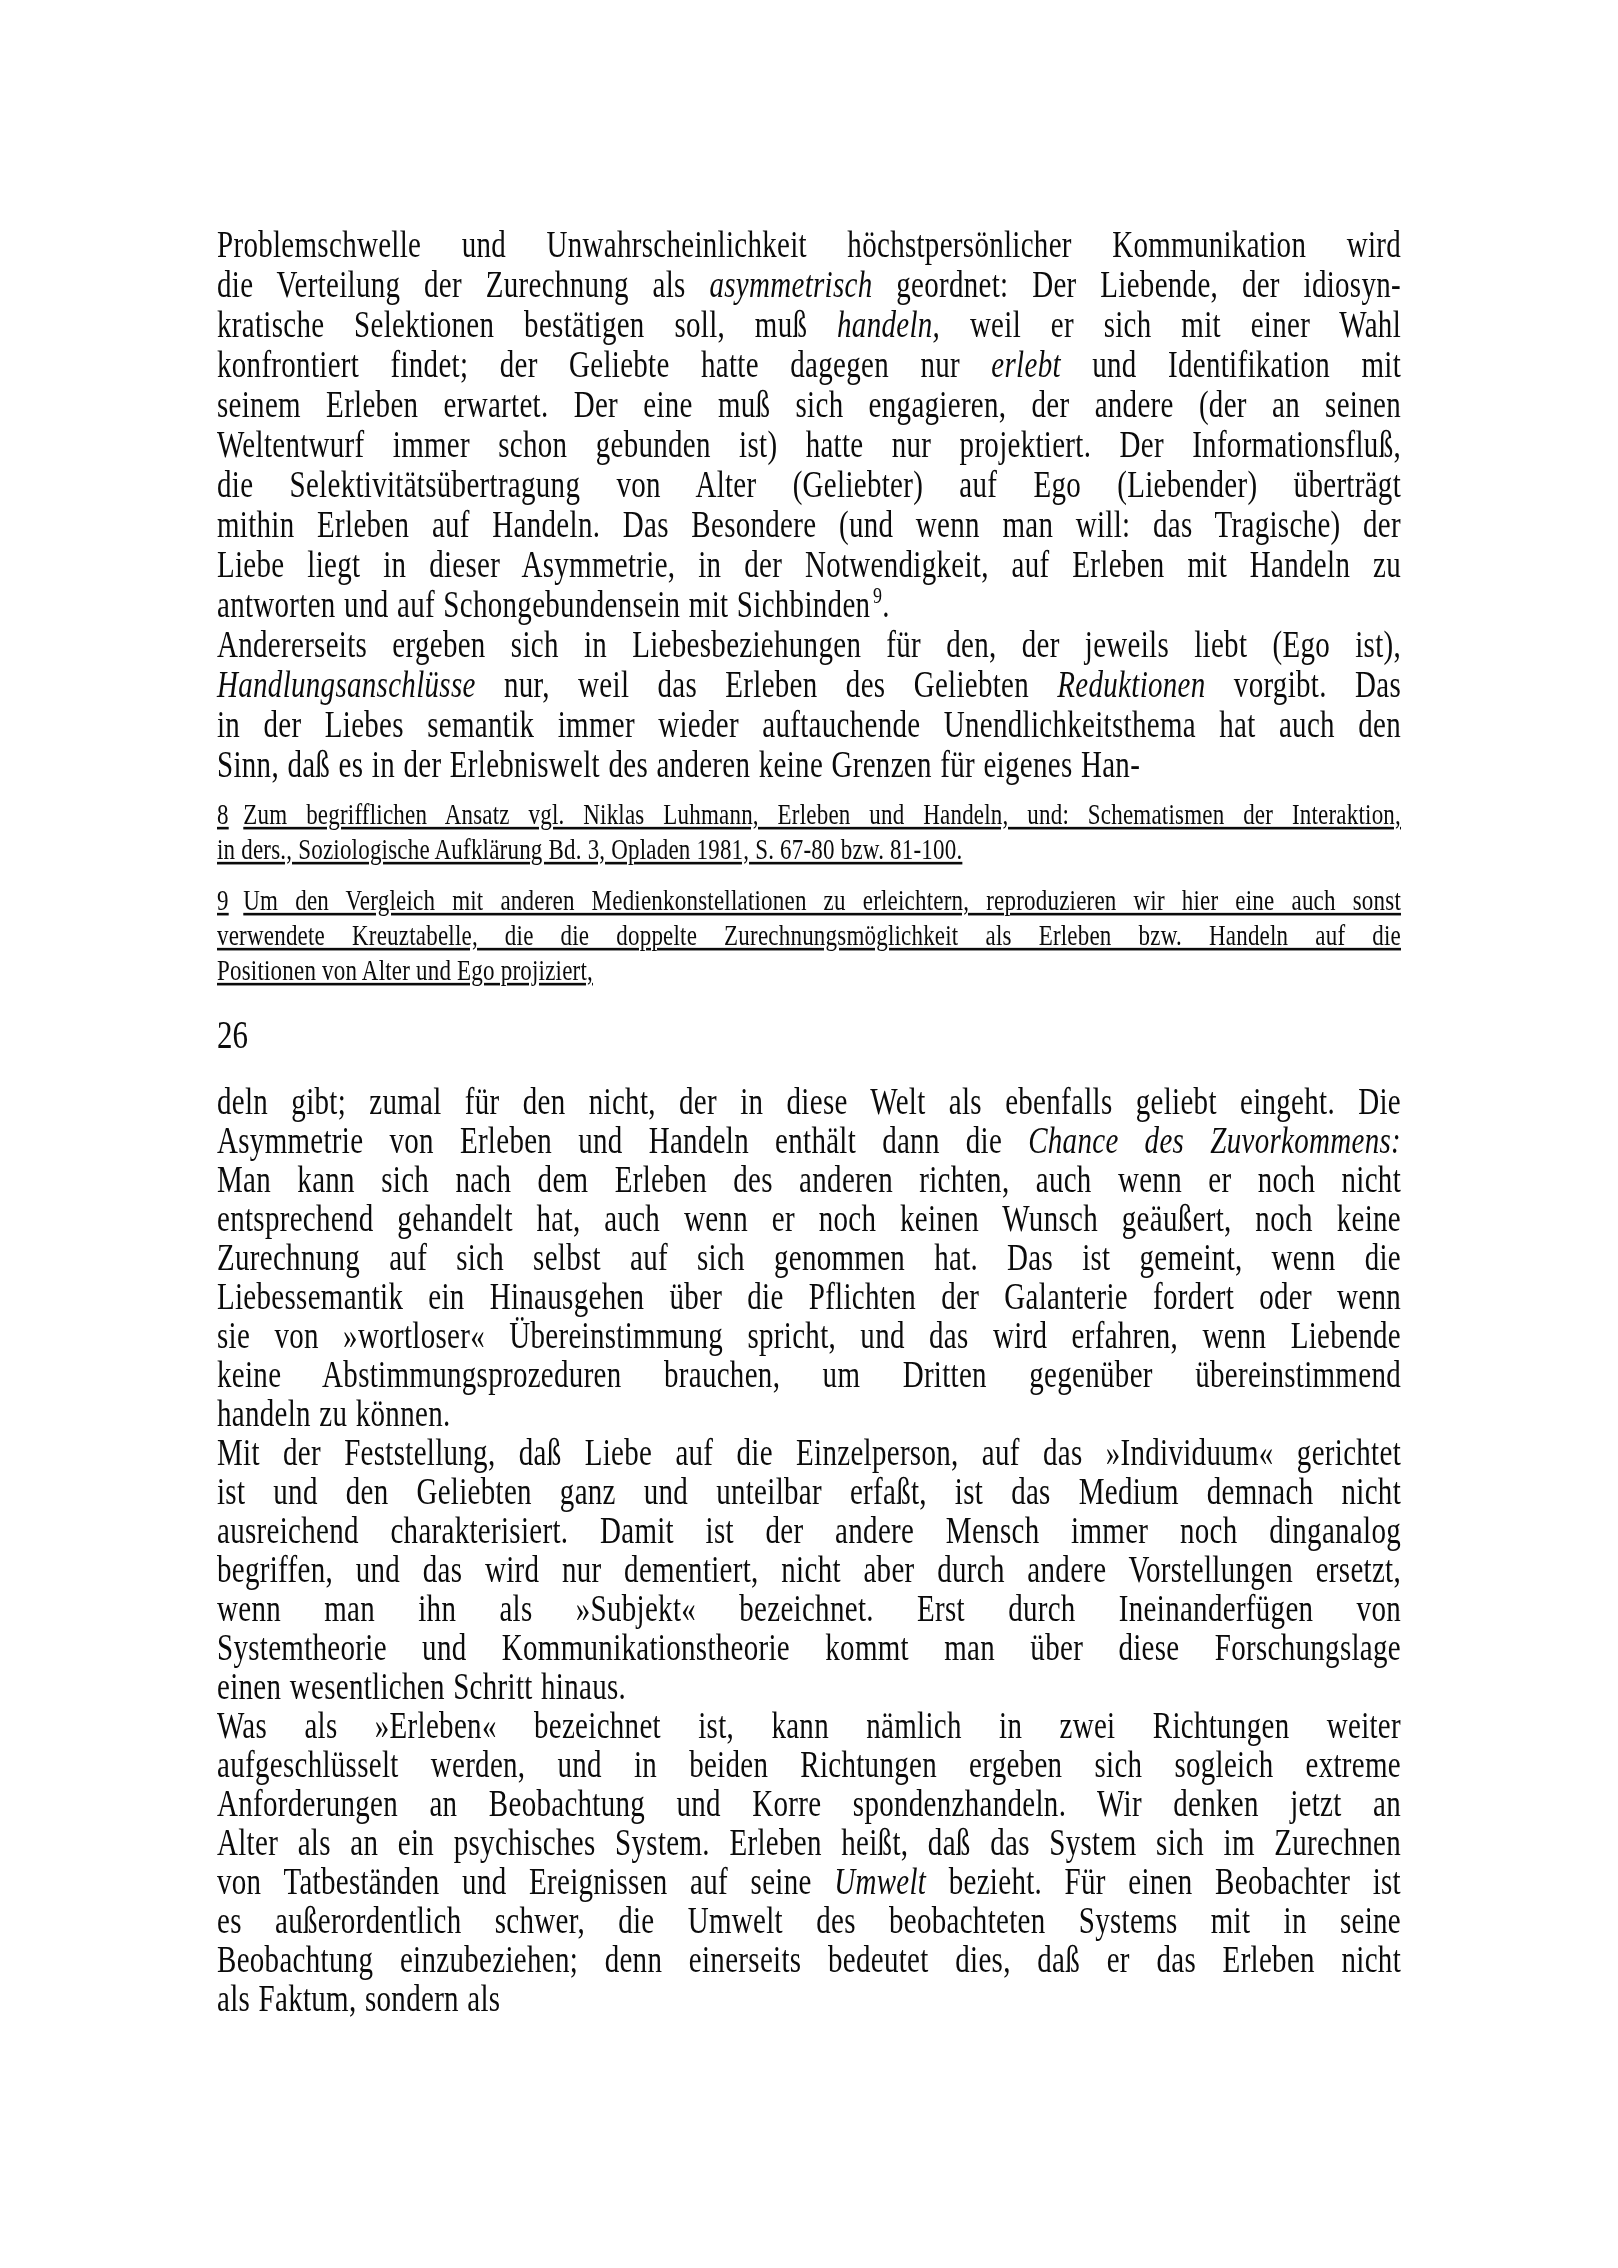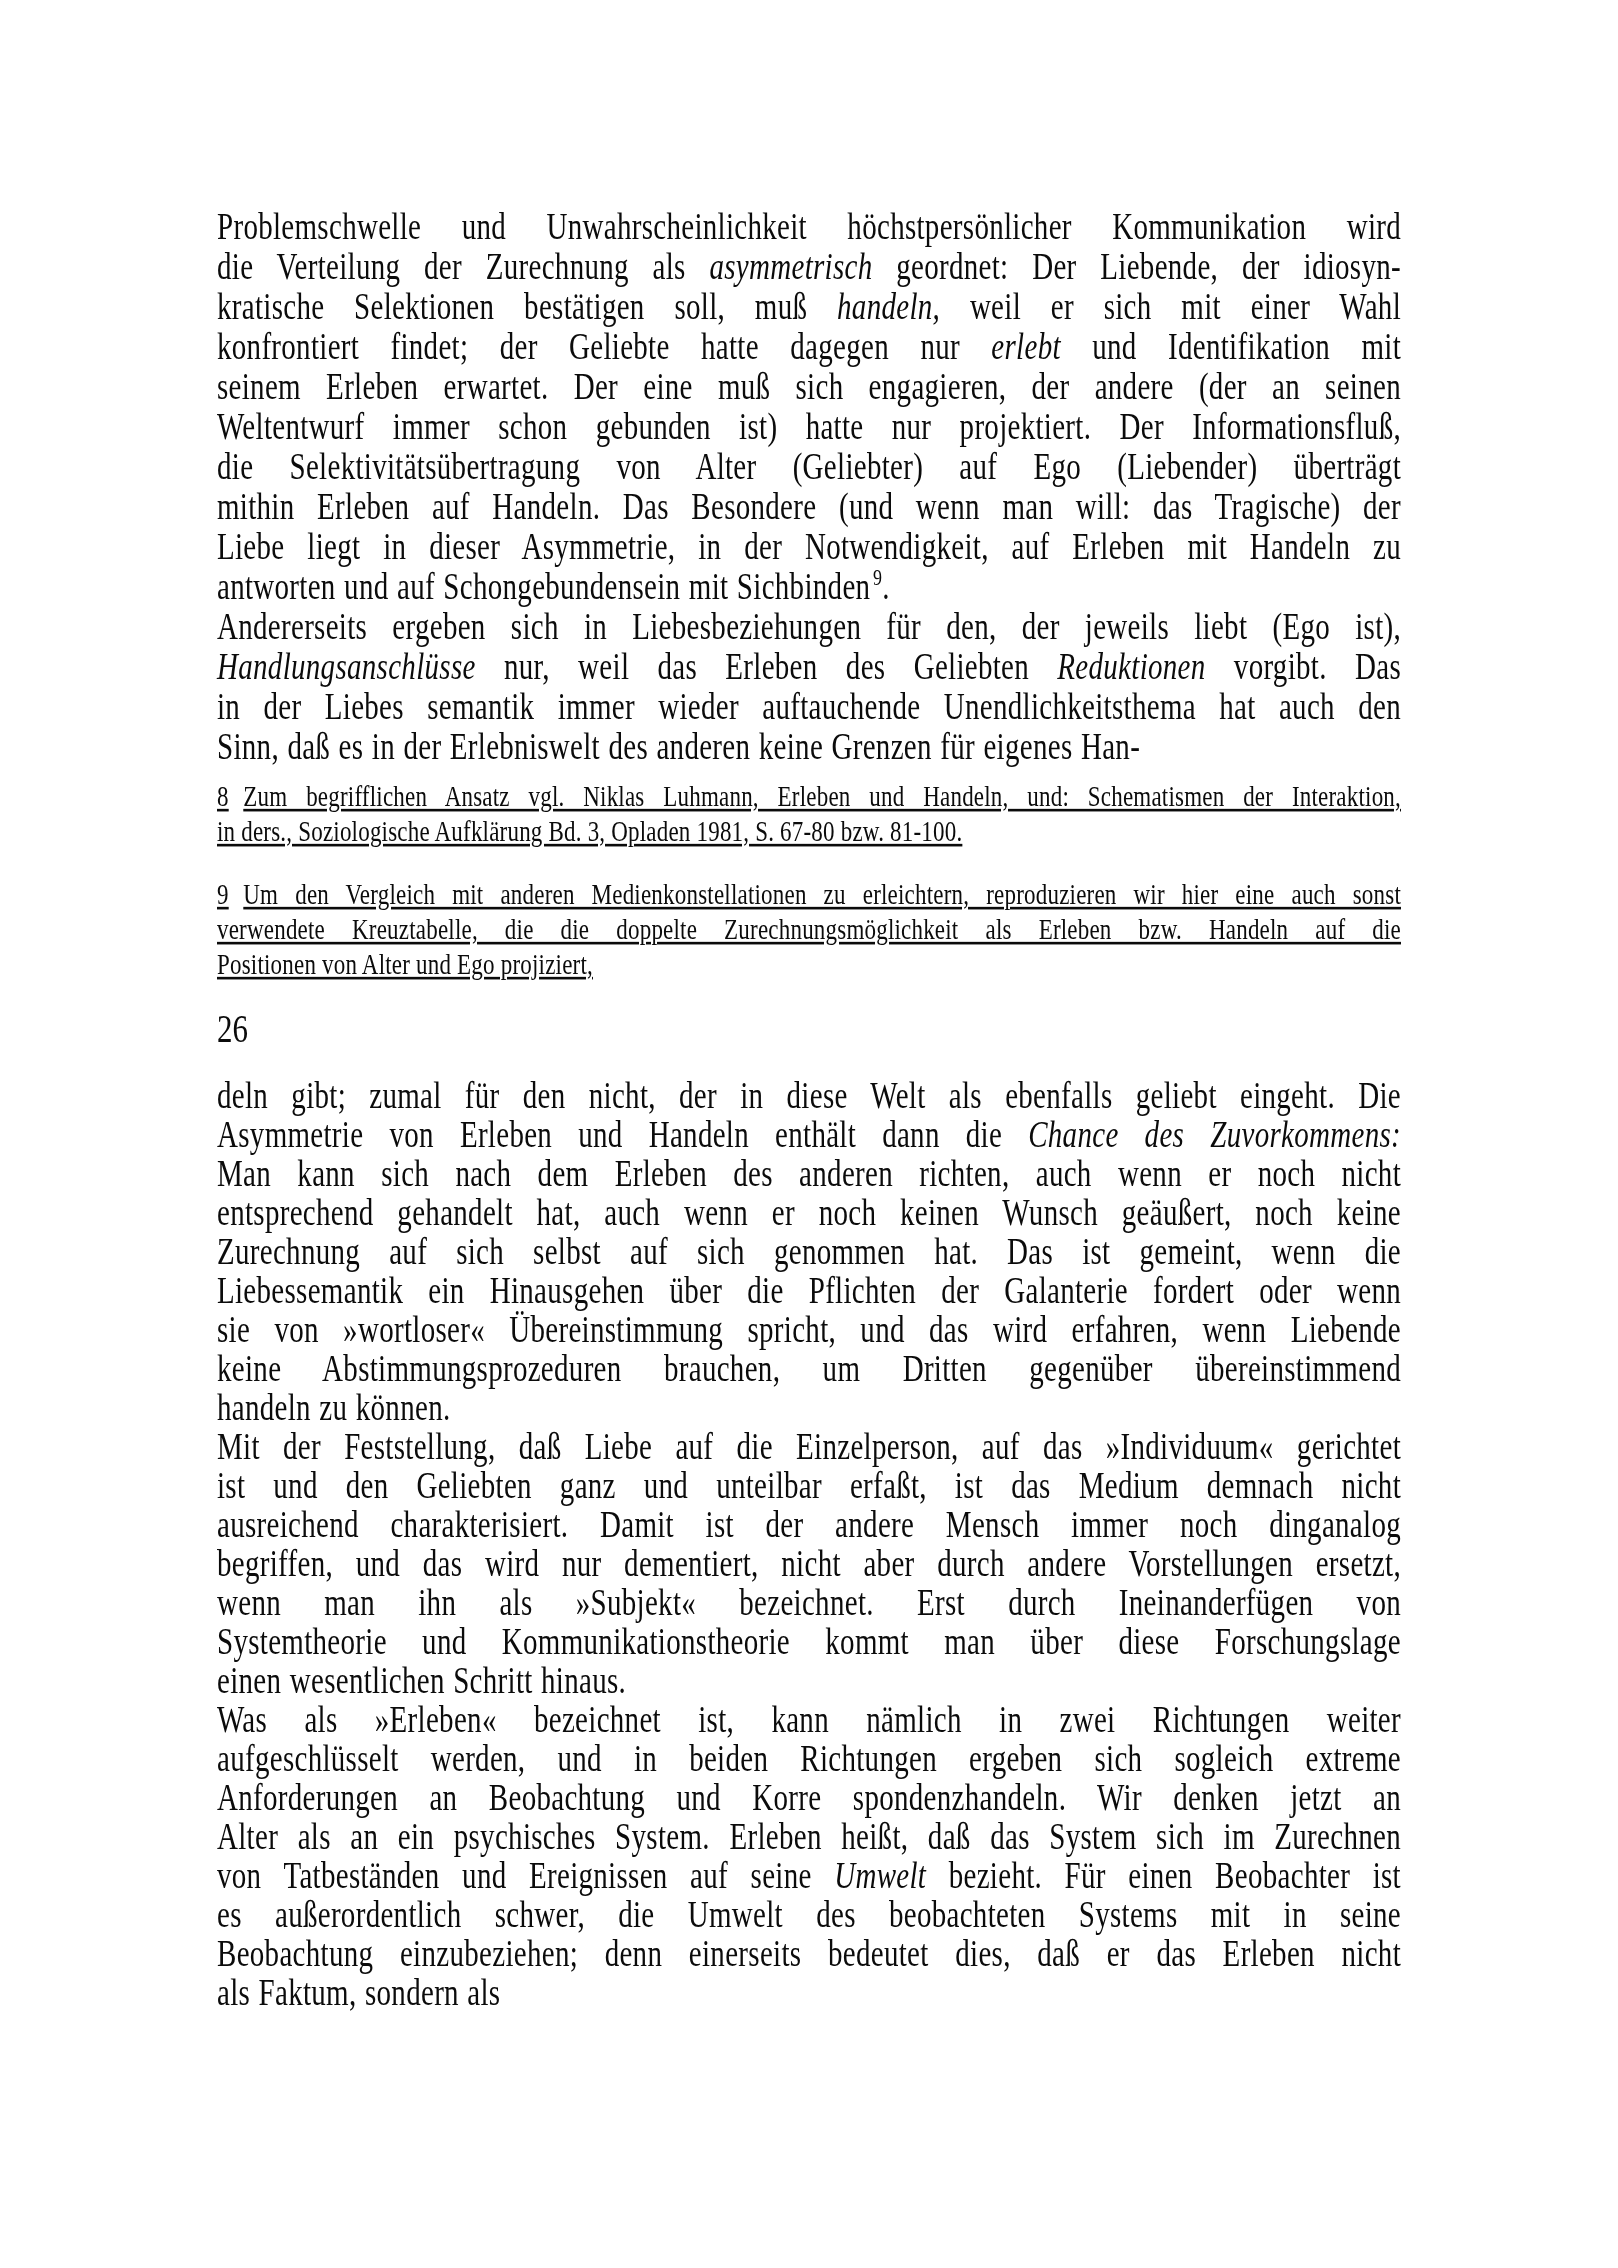--- a/index.html
+++ b/index.html
@@ -12,21 +12,21 @@
     width: 1618px;
     height: 2269px;
     background: #ffffff;
     font-family: "Liberation Serif", "DejaVu Serif", serif;
     color: #0b0b0b;
     overflow: hidden;
   }
   .column {
     position: absolute;
     left: 217px;
-    top: 206px;
+    top: 224px;
     width: 1184px;
   }
   
   .body-line {
     font-size: 29px;
     line-height: 40px;
     height: 40px;
     text-align: justify;
     text-align-last: justify;
     letter-spacing: 0.3px;
@@ -49,21 +49,21 @@
   .left { text-align: left; text-align-last: auto; }
   .r-i { font-style: italic; }
   .r-m { padding-right: 14.6px; }
   sup.r-sup {
     font-size: 0.62em;
     line-height: 0;
     vertical-align: 11px;
     margin-left: 2.7px;
   }
   #footnotes { margin-top: 12.8px; text-decoration: underline; }
-  #footnote-9 { margin-top: 28px; }
+  #footnote-9 { margin-top: 16px; }
   #page-number {
     margin-top: 27.4px;
     font-size: 31px;
     line-height: 40px;
     height: 40px;
     transform: scaleY(1.28);
     transform-origin: 50% 50%;
   }
   #main-text-bottom { margin-top: 27px; }
 </style>

